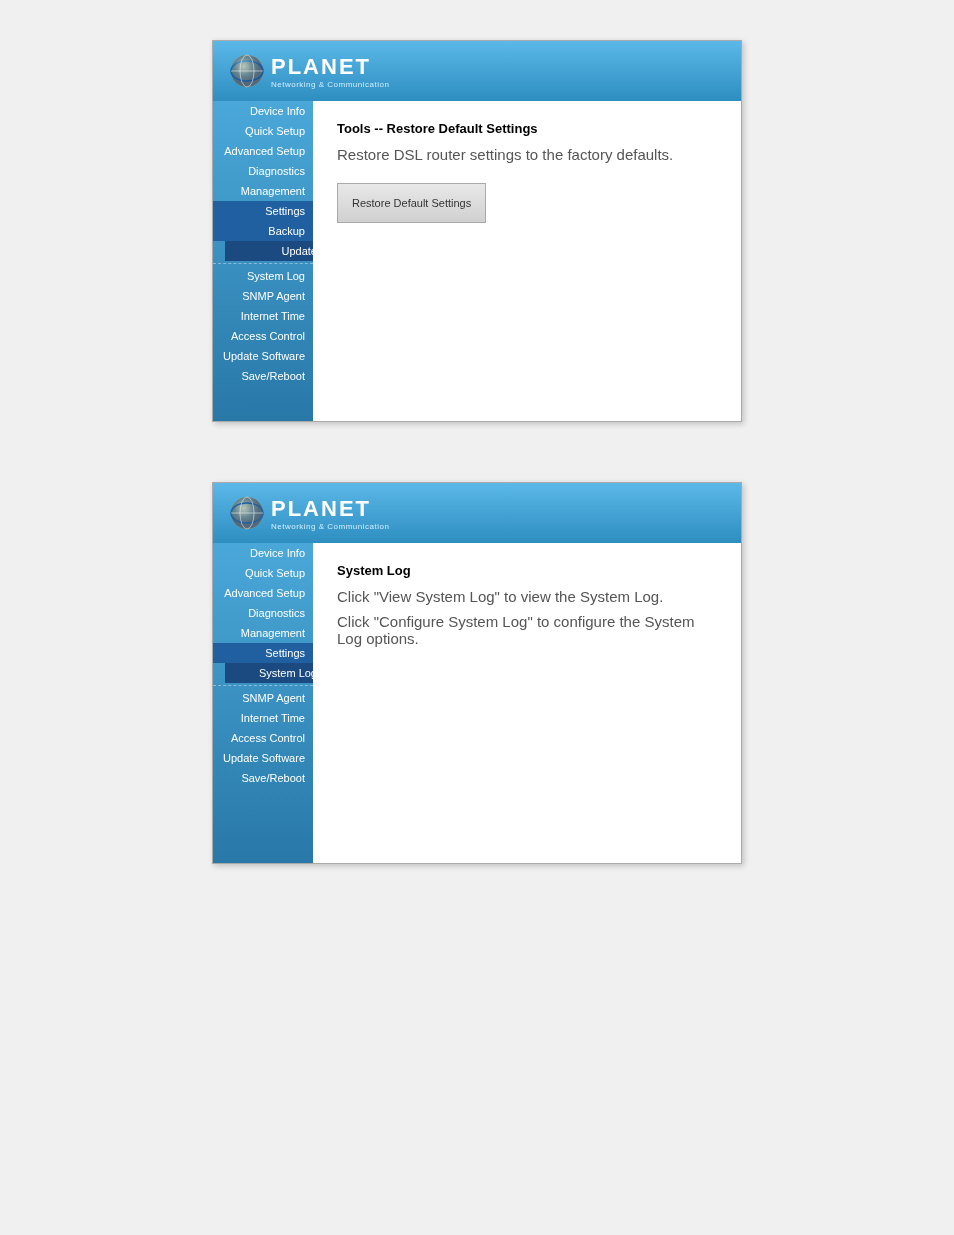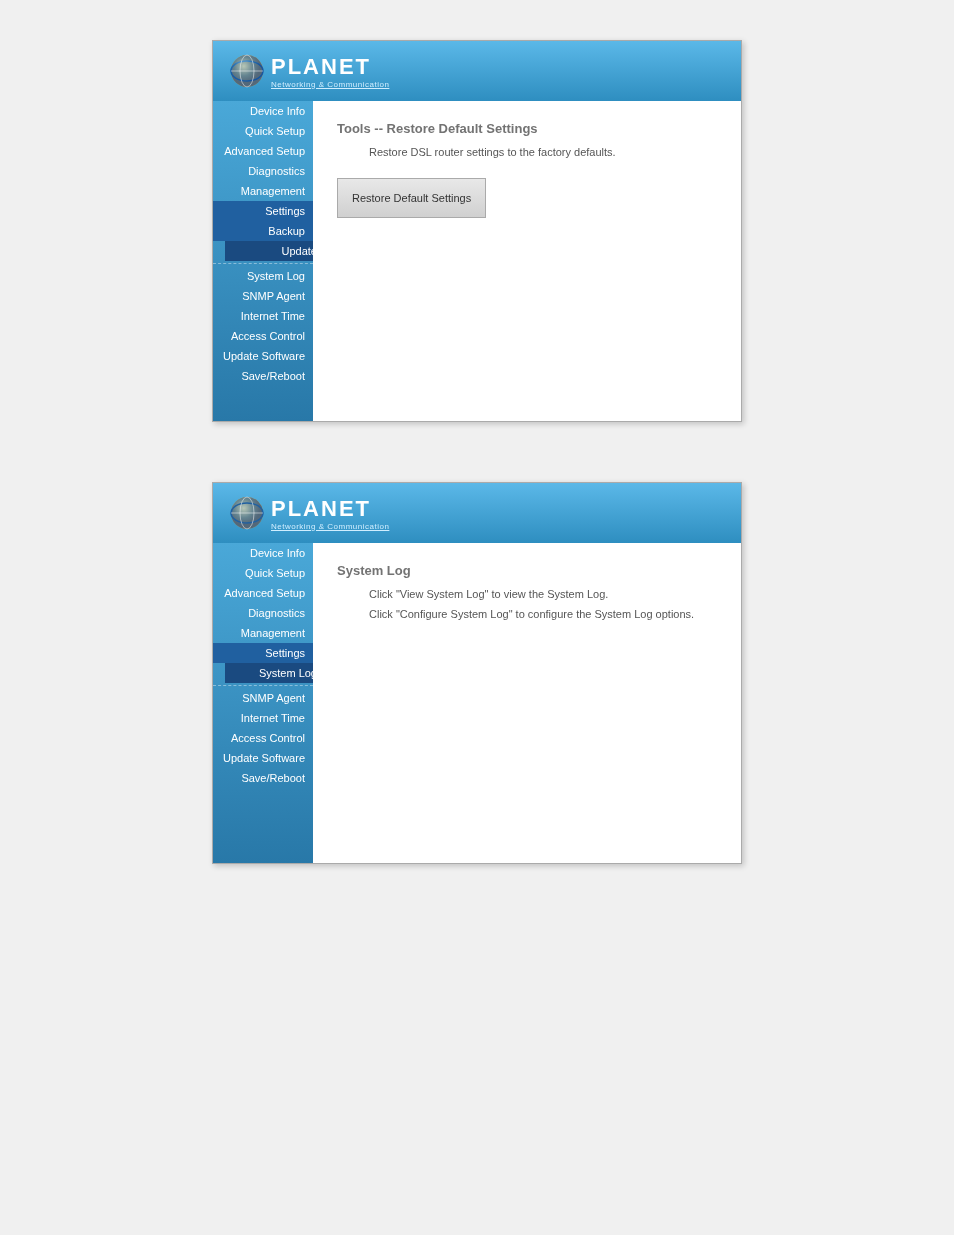--- a/index.html
+++ b/index.html
@@ -50,21 +50,20 @@
       font-weight: bold;
       color: #fff;
       letter-spacing: 2px;
       font-family: Arial Black, sans-serif;
     }
 
     .logo-subtitle {
       font-size: 8px;
       color: #d0eeff;
       letter-spacing: 0.5px;
-      text-decoration: underline;
     }
 
     .content-area {
       display: flex;
       min-height: 320px;
     }
 
     .sidebar {
       width: 100px;
       background: linear-gradient(to bottom, #4aa8d8, #2878a8);
@@ -106,29 +105,28 @@
 
     .main-content {
       flex: 1;
       padding: 20px 24px;
       background: #fff;
     }
 
     .page-title {
       font-size: 13px;
       font-weight: bold;
-      color: #737373;
+      color: #000000;
       margin-bottom: 10px;
     }
 
     .page-description {
-      font-size: 11px;
+      font-size: 15px;
       color: #555;
       margin-bottom: 20px;
-      margin-left: 32px;
     }
 
     .button-row {
       display: flex;
       gap: 10px;
       margin-top: 20px;
     }
 
     .action-button {
       padding: 13px 14px;

